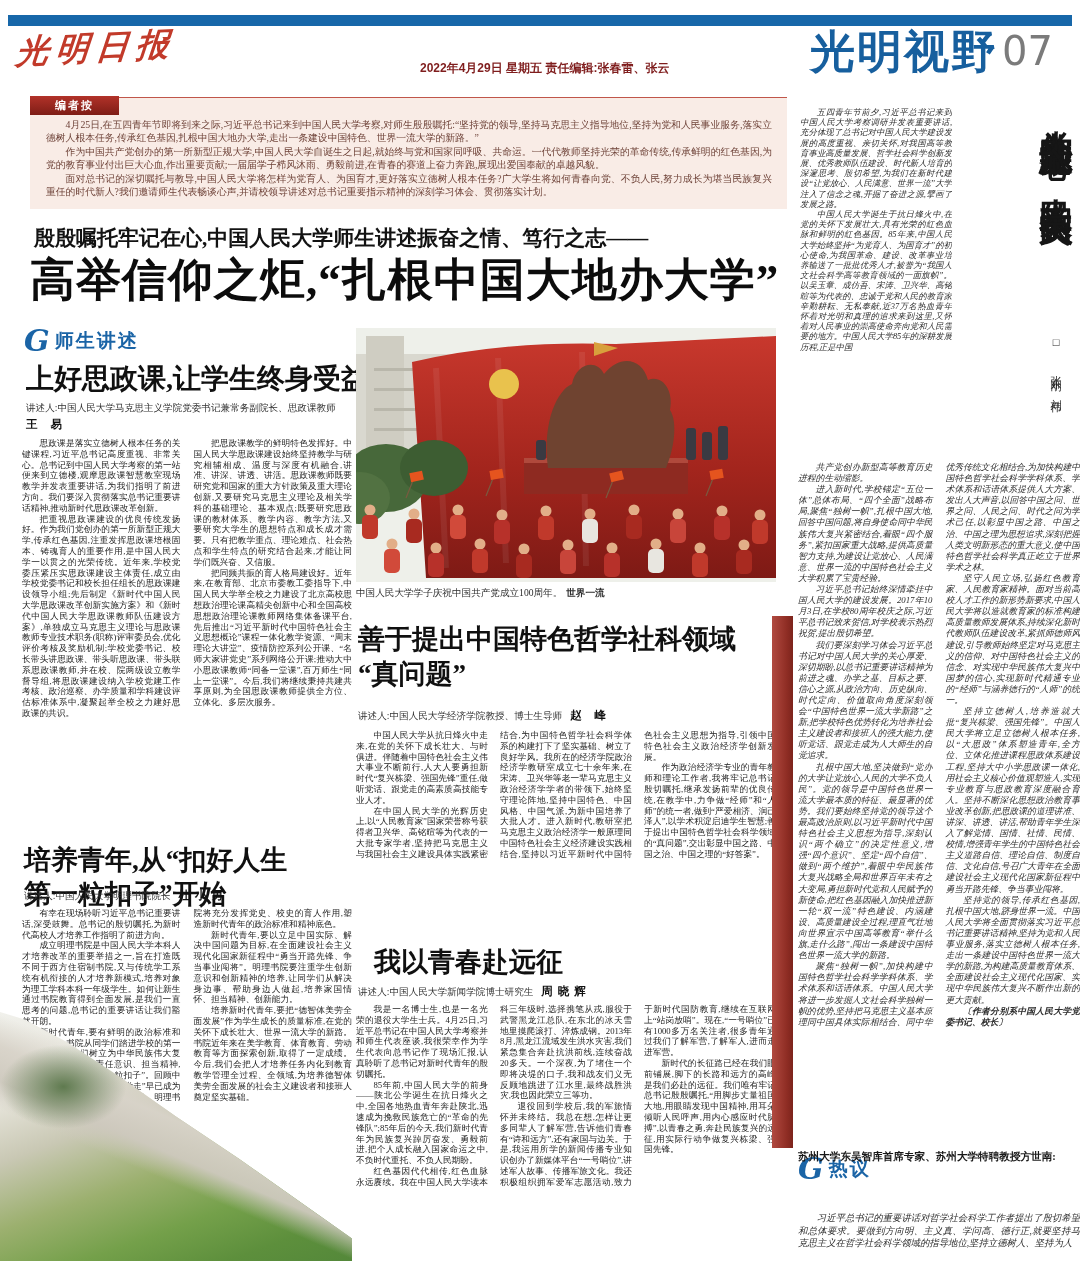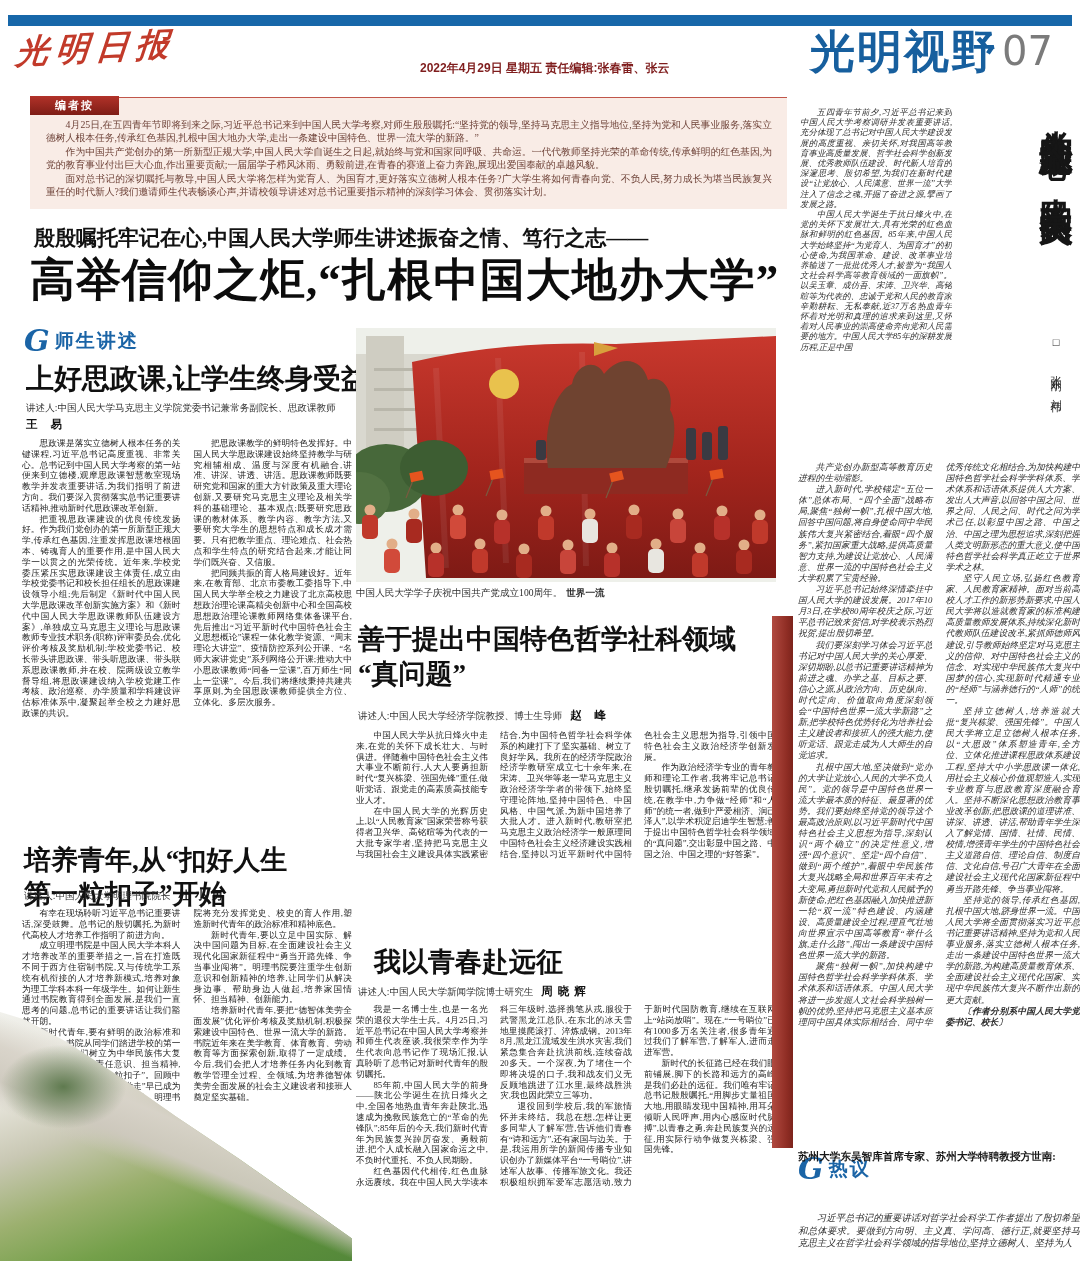--- a/index.html
+++ b/index.html
@@ -112,21 +112,21 @@
   <div>第一粒扣子”开始</div>
 </div>
 <div class="abs byline" style="left:24px;top:888px;width:330px;">
   <span>讲述人:</span><span>中国人民大学明理书院院长</span><span class="bl-name">杜小勇</span>
 </div>
 <div class="abs body-text cols2" style="left:22px;top:908px;width:330px;height:250px;">
     <p>有幸在现场聆听习近平总书记重要讲话,深受鼓舞。总书记的殷切嘱托,为新时代高校人才培养工作指明了前进方向。</p>
     <p>成立明理书院是中国人民大学本科人才培养改革的重要举措之一,旨在打造既不同于西方住宿制书院,又与传统学工系统有机衔接的人才培养新模式,培养对象为理工学科本科一年级学生。如何让新生通过书院教育得到全面发展,是我们一直思考的问题,总书记的重要讲话让我们豁然开朗。</p>
     <p>新时代青年,要有鲜明的政治标准和精神底色。书院从同学们踏进学校的第一步起,就引导他们树立为中华民族伟大复兴中国梦而奋斗的责任意识、担当精神,帮助他们“扣好人生第一粒扣子”。回顾中国人民大学历史,“听党话跟党走”早已成为全体师生的思想自觉、行动自觉。明理书院将充分发挥党史、校史的育人作用,塑造新时代青年的政治标准和精神底色。</p>
     <p>新时代青年,要以立足中国实际、解决中国问题为目标,在全面建设社会主义现代化国家新征程中“勇当开路先锋、争当事业闯将”。明理书院要注重学生创新意识和创新精神的培养,让同学们从解决身边事、帮助身边人做起,培养家国情怀、担当精神、创新能力。</p>
-    <p>培养新时代青年,要把“德智体美劳全面发展”优化评价考核及奖励机制,积极探索建设中国特色、世界一流大学的新路。书院近年来在美学教育、体育教育、劳动教育等方面探索创新,取得了一定成绩。今后,我们会把人才培养任务内化到教育教学管理全过程、全领域,为培养德智体美劳全面发展的社会主义建设者和接班人奠定坚实基础。</p>
+    <p>培养新时代青年,要把“德智体美劳全面发展”作为学生成长的质量标准,在党的关怀下成长壮大、世界一流大学的新路。书院近年来在美学教育、体育教育、劳动教育等方面探索创新,取得了一定成绩。今后,我们会把人才培养任务内化到教育教学管理全过程、全领域,为培养德智体美劳全面发展的社会主义建设者和接班人奠定坚实基础。</p>
   </div>
 
 <div class="abs campus-photo"></div>
 
 <div class="abs c-photo">
   <svg width="420" height="254" viewBox="0 0 420 254">
     <defs>
       <linearGradient id="redgrad" x1="0" y1="0" x2="0" y2="1">
         <stop offset="0" stop-color="#c8382d"></stop>
           <stop offset="0.55" stop-color="#a3251d"></stop>

